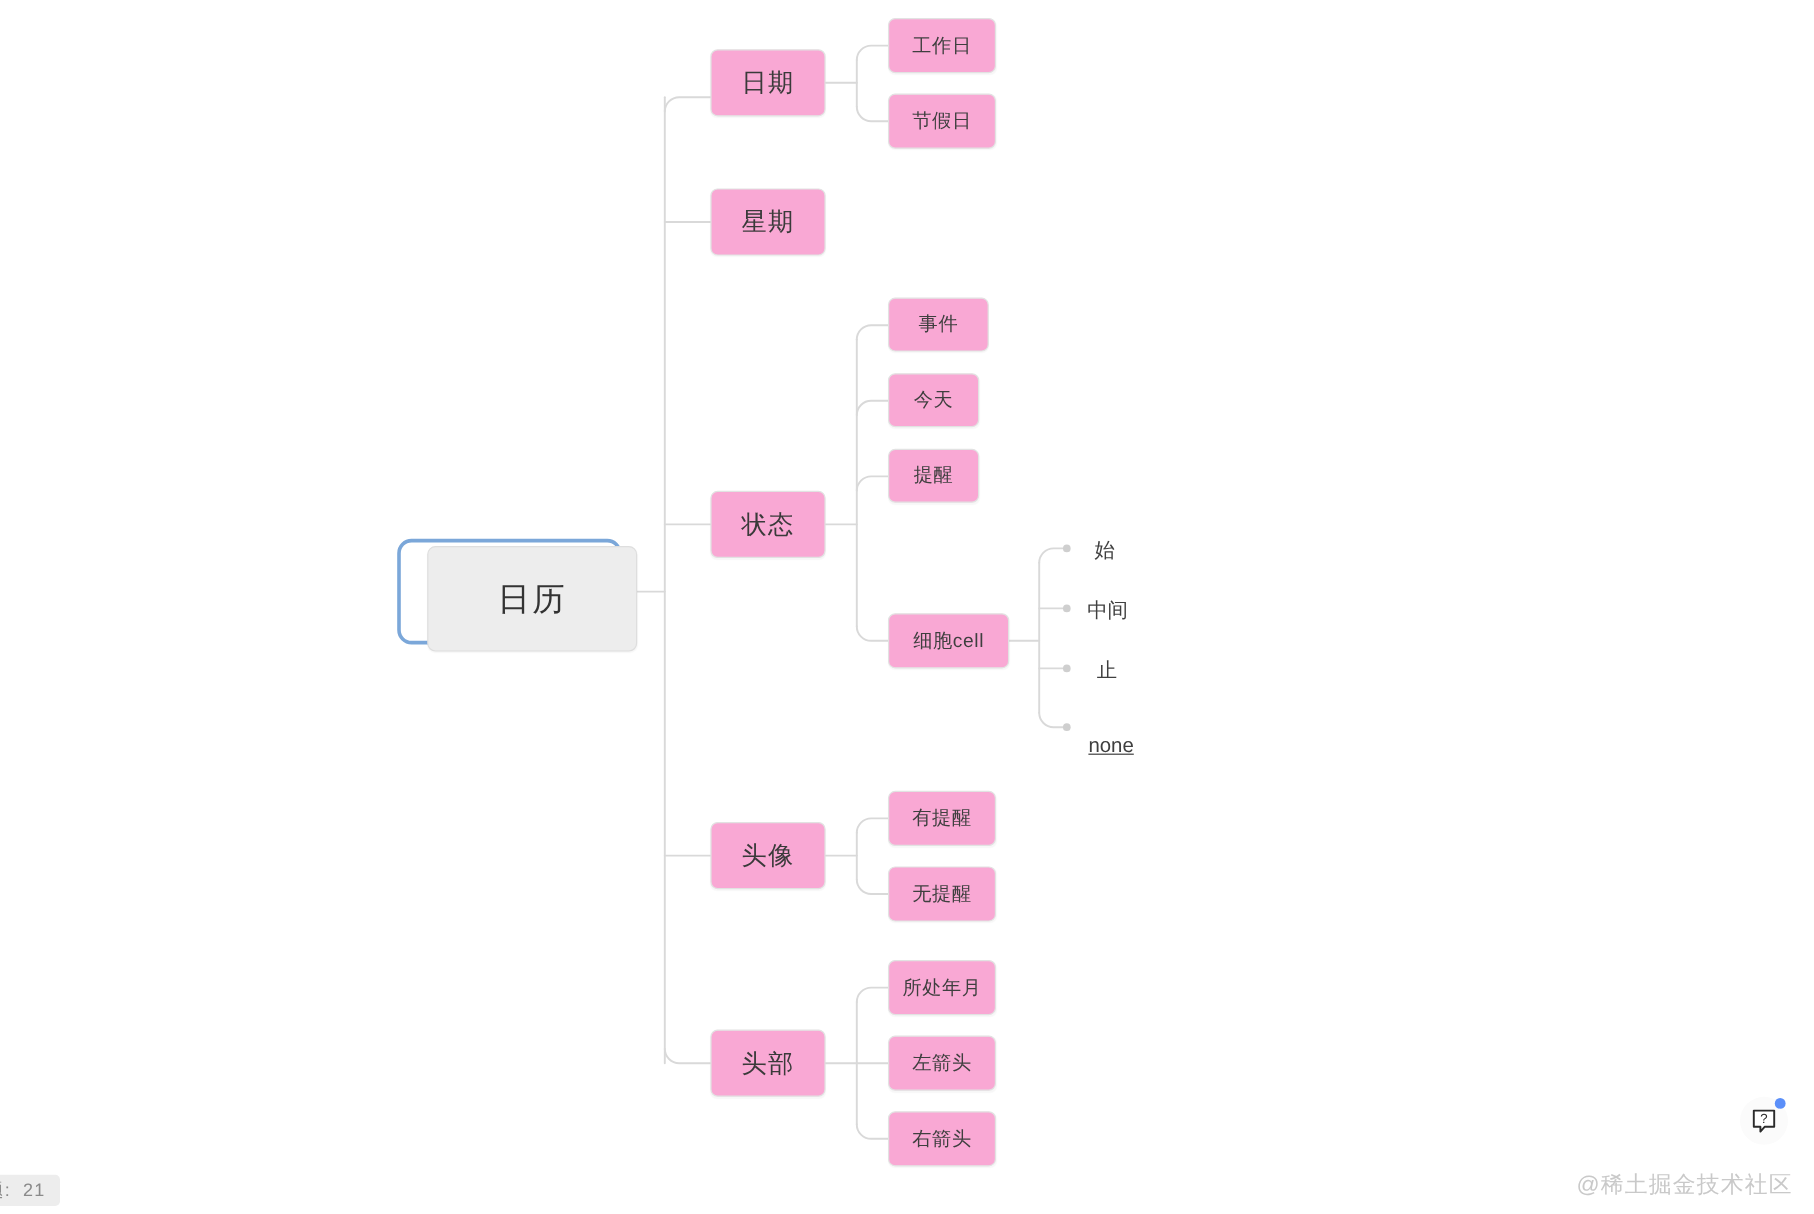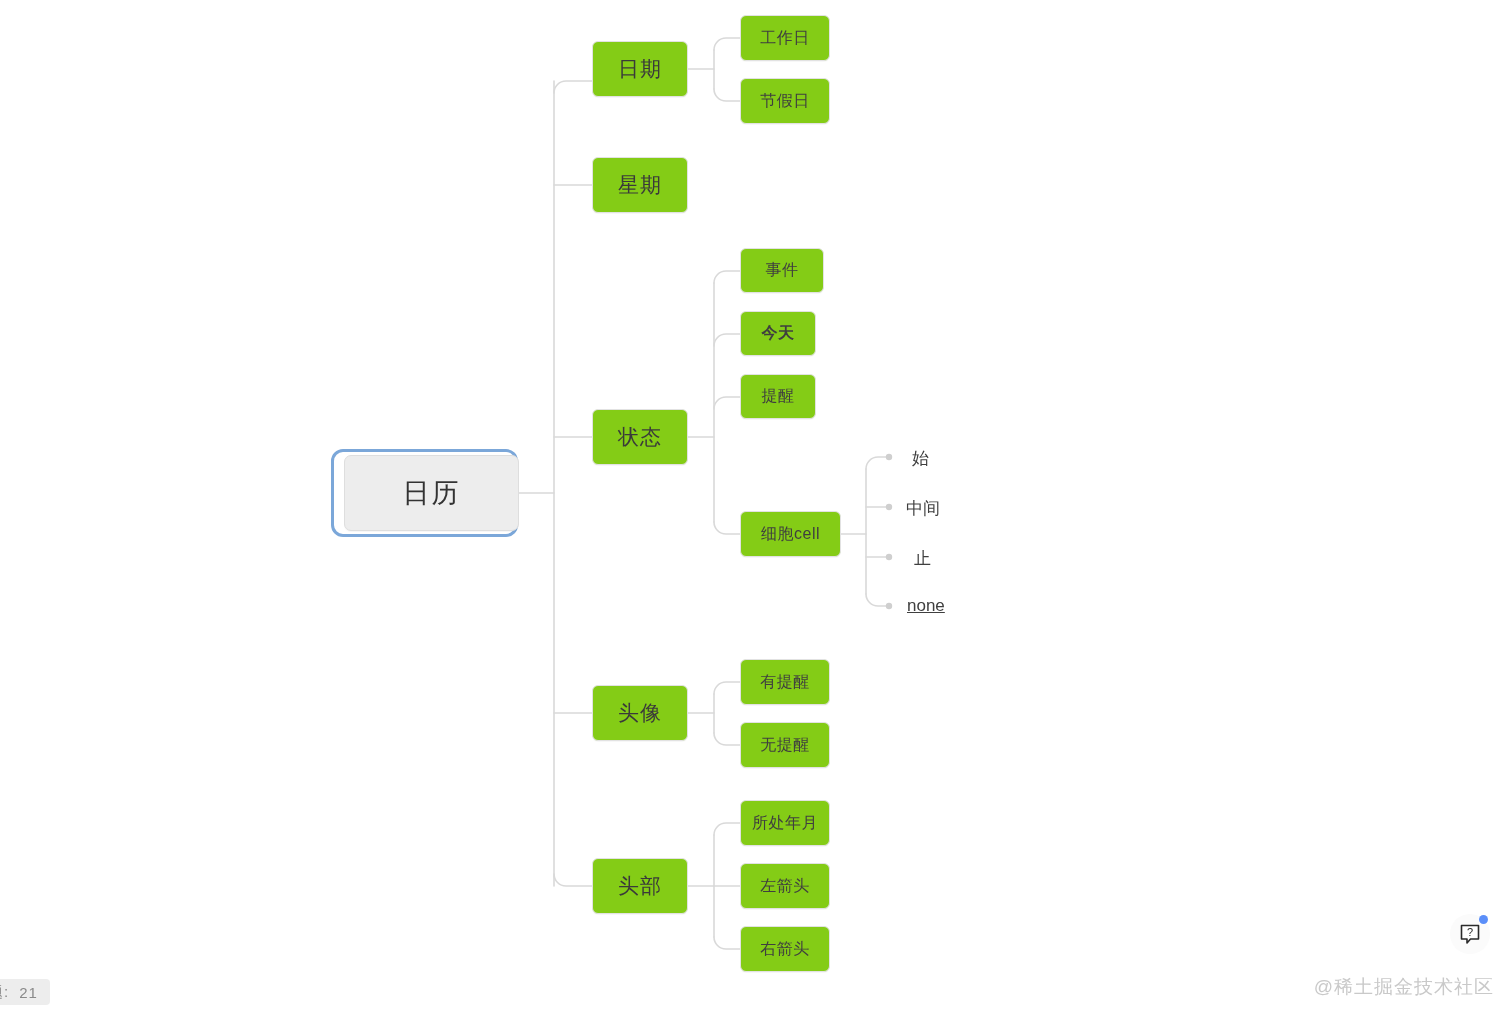--- a/index.html
+++ b/index.html
@@ -33,21 +33,21 @@
     pointer-events: none;
   }
   .node {
     position: absolute;
     box-sizing: border-box;
     display: flex;
     align-items: center;
     justify-content: center;
     text-align: center;
     color: #3c3c3c;
-    background: #84cc16;
+    background: #f9a8d4;
     border: 1px solid #e2e2e2;
     border-radius: 6px;
     box-shadow: 0 1px 1px rgba(0,0,0,0.035);
     white-space: nowrap;
     user-select: none;
   }
   .node.root {
     background: #ededed;
     border: 1px solid #dedede;
     border-radius: 7px;
@@ -177,21 +177,21 @@
     </g>
     <g fill="#cfcfcf" stroke="none">
       <circle cx="889" cy="457" r="3.2"></circle>
       <circle cx="889" cy="507" r="3.2"></circle>
       <circle cx="889" cy="557" r="3.2"></circle>
       <circle cx="889" cy="606" r="3.2"></circle>
     </g>
   </svg>
 
   <div class="root-select" style="left:331px; top:449px; width:187px; height:88px;"></div>
-  <div class="node root" style="left:344px; top:455px; width:175px; height:76px;">
+  <div class="node root" style="left:356px; top:455px; width:175px; height:88px;">
     <span>日历</span>
   </div>
 
   <div class="node lvl2" style="left:592px; top:41px; width:96px; height:56px;">
     <span>日期</span>
   </div>
   <div class="node lvl2" style="left:592px; top:157px; width:96px; height:56px;">
     <span>星期</span>
   </div>
   <div class="node lvl2" style="left:592px; top:409px; width:96px; height:56px;">
@@ -207,40 +207,40 @@
   <div class="node lvl3" style="left:740px; top:15px; width:90px; height:46px;">
     <span>工作日</span>
   </div>
   <div class="node lvl3" style="left:740px; top:78px; width:90px; height:46px;align-items:center;">
     <span>节假日</span>
   </div>
 
   <div class="node lvl3" style="left:740px; top:248px; width:84px; height:45px;">
     <span>事件</span>
   </div>
-  <div class="node lvl3" style="left:740px; top:311px; width:76px; height:45px;font-weight:bold;">
+  <div class="node lvl3" style="left:740px; top:311px; width:76px; height:45px;">
     <span>今天</span>
   </div>
   <div class="node lvl3" style="left:740px; top:374px; width:76px; height:45px;">
     <span>提醒</span>
   </div>
   <div class="node lvl3" style="left:740px; top:511px; width:101px; height:46px;">
     <span>细胞cell</span>
   </div>
 
   <div class="leaf-text" style="left:912px; top:447px;">
     <span>始</span>
   </div>
   <div class="leaf-text" style="left:906px; top:497px;">
     <span>中间</span>
   </div>
   <div class="leaf-text" style="left:914px; top:547px;">
     <span>止</span>
   </div>
-  <div class="leaf-text" style="left:907px; top:596px;text-decoration:underline;">
+  <div class="leaf-text" style="left:907px; top:612px;text-decoration:underline;">
     <span>none</span>
   </div>
 
   <div class="node lvl3" style="left:740px; top:659px; width:90px; height:46px;">
     <span>有提醒</span>
   </div>
   <div class="node lvl3" style="left:740px; top:722px; width:90px; height:46px;">
     <span>无提醒</span>
   </div>
 

